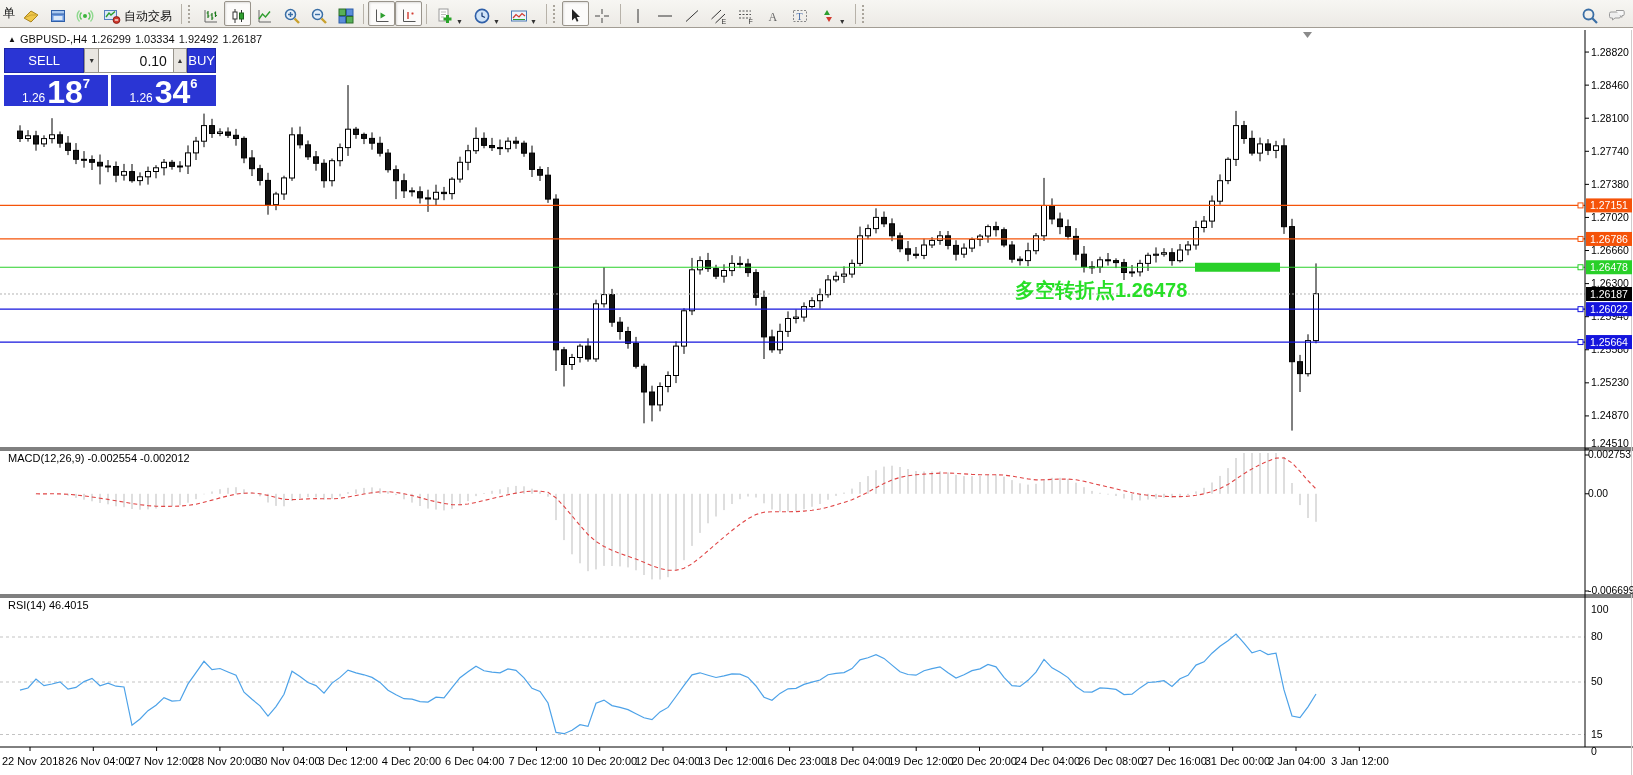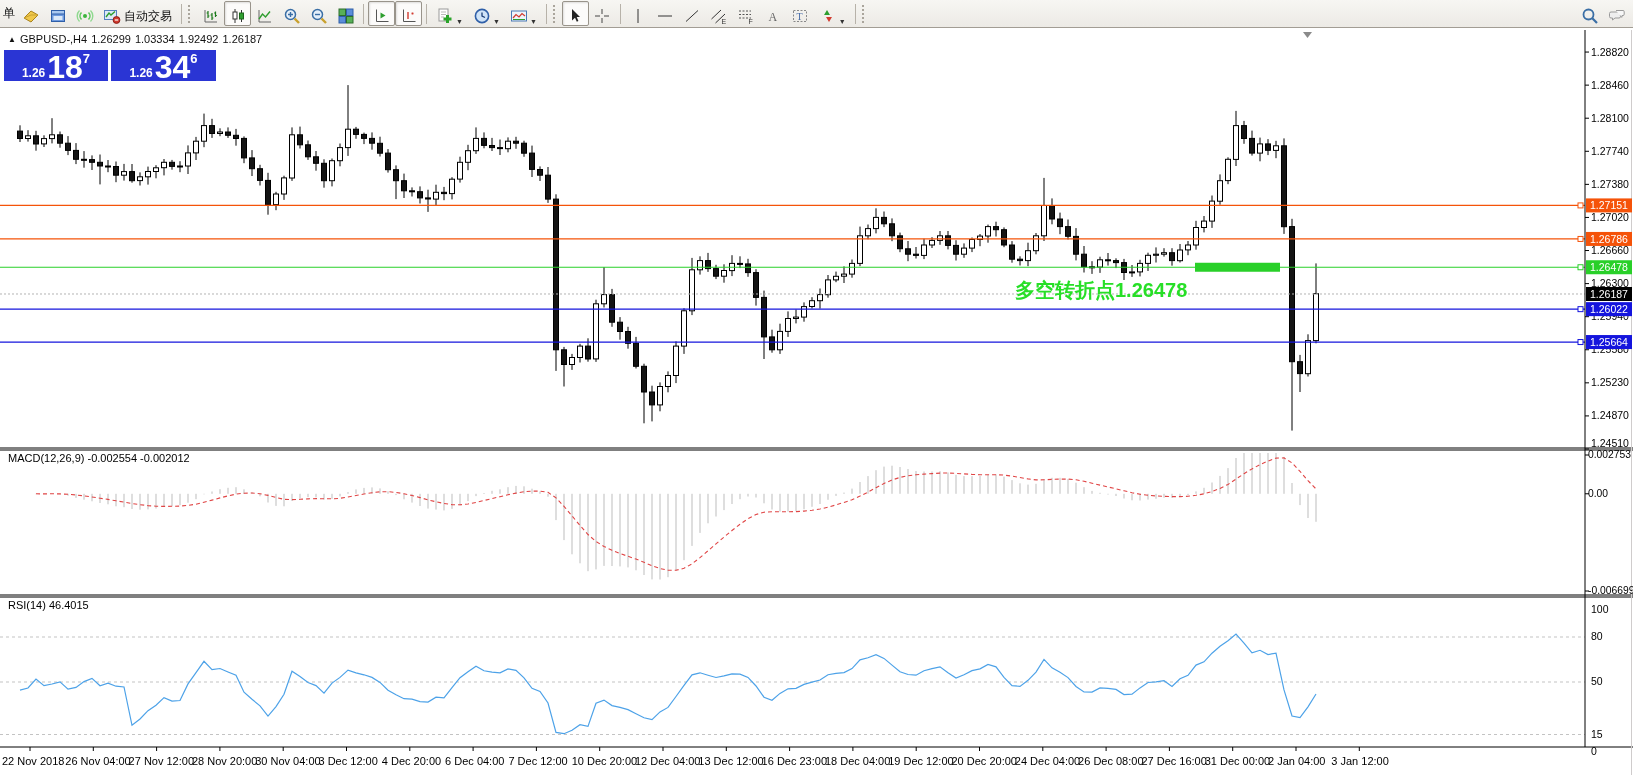--- a/index.html
+++ b/index.html
@@ -37,21 +37,21 @@
   .tp-sell{width:84px;}
   .tp-buy{flex:1;}
   .tp-step{width:15px;background:#e9e6e1;border:1px solid #98948c;box-sizing:border-box;font-size:7px;color:#333;
     display:flex;align-items:center;justify-content:center;}
   .tp-vol{width:74px;border:1px solid #98948c;border-left:none;border-right:none;box-sizing:border-box;
     font-size:14px;color:#111;text-align:right;padding:0 6px 0 0;font-family:"Liberation Sans",sans-serif;}
   .tp-row2{display:flex;margin-top:2px;}
   .tp-price{width:104px;height:31px;background:#2a35d4;color:#fff;display:flex;align-items:flex-end;
     justify-content:center;padding-bottom:1px;box-sizing:border-box;}
   .tp-price+.tp-price{margin-left:3px;width:105px;}
-  .pp-small{font-size:12px;font-weight:bold;margin-right:2px;line-height:14px;margin-top:16px;}
+  .pp-small{font-size:12px;font-weight:normal;margin-right:2px;line-height:14px;margin-top:16px;}
   .pp-big{font-size:32px;font-weight:bold;line-height:26px;letter-spacing:0;}
   .pp-sup{font-size:13px;font-weight:bold;align-self:flex-start;margin-top:1px;}
 </style>
 </head>
 <body>
 
 <div id="app">
 
   <div class="toolbar">
     <span class="partial">单</span>
@@ -875,20 +875,27 @@
         <line x1="1359.3" x2="1359.3" y1="747" y2="751" stroke="#000"></line>
         <text x="1331.3" y="765" font-size="11" font-family="Liberation Sans, sans-serif" fill="#000">3 Jan 12:00</text>
       </g>
     </svg>
 
   <div class="chart-header">
     <span class="mk">▲</span><span>GBPUSD-,H4</span><span>1.26299</span><span>1.03334</span><span>1.92492</span><span>1.26187</span>
   </div>
 
   <div class="trade-panel">
+    <div class="tp-row1">
+      <div class="tp-btn tp-sell">SELL</div>
+      <div class="tp-step">▼</div>
+      <input class="tp-vol" value="0.10" style="">
+      <div class="tp-step">▲</div>
+      <div class="tp-btn tp-buy">BUY</div>
+    </div>
     <div class="tp-row2">
       <div class="tp-price">
         <span class="pp-small">1.26</span>
         <span class="pp-big">18</span>
         <span class="pp-sup">7</span>
       </div>
       <div class="tp-price">
         <span class="pp-small">1.26</span>
         <span class="pp-big">34</span>
         <span class="pp-sup">6</span>

